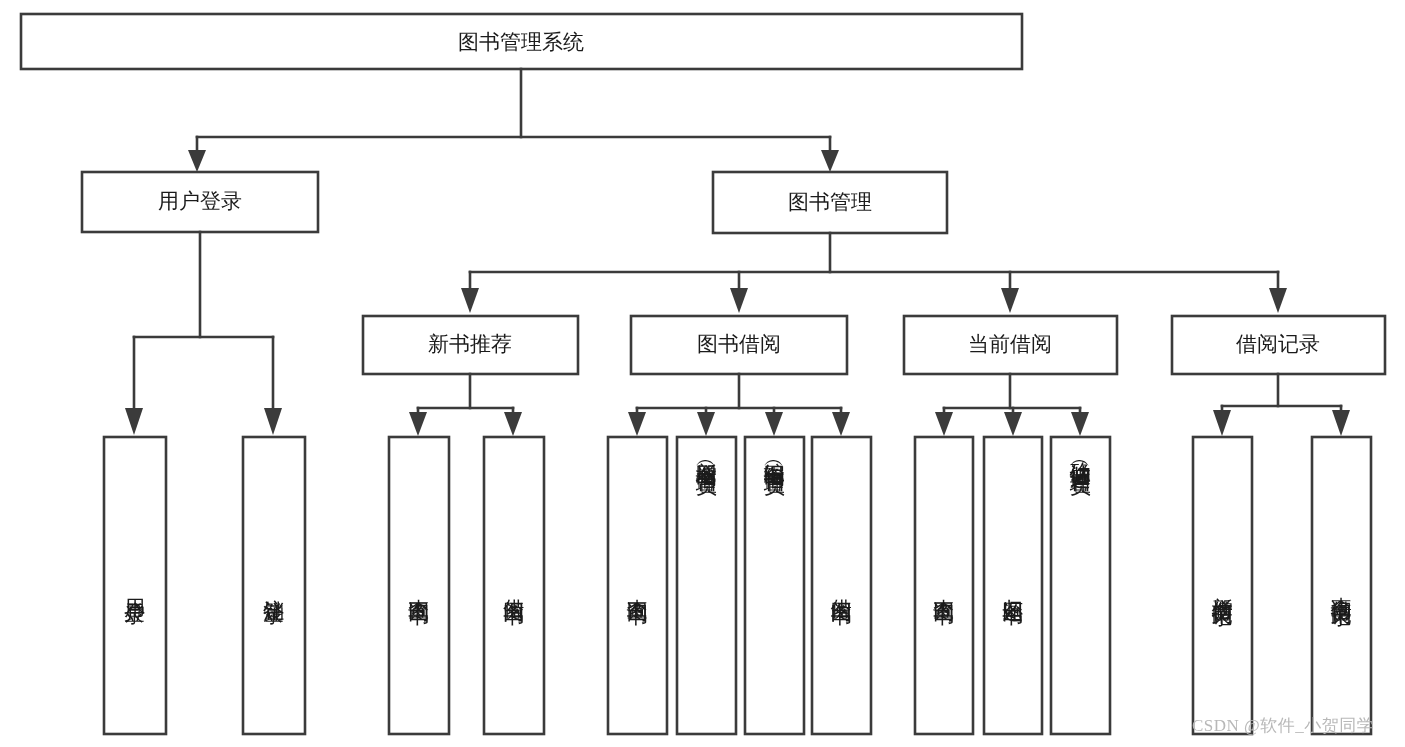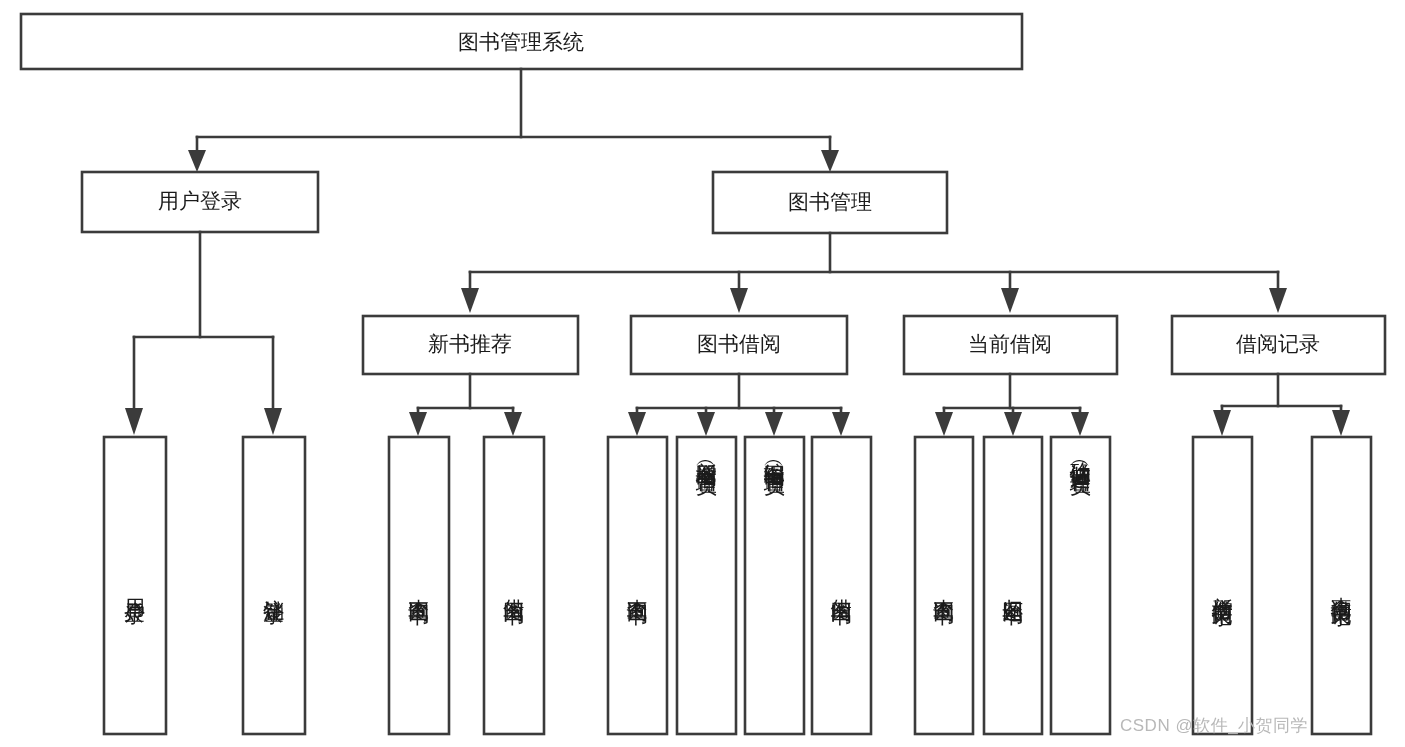--- a/index.html
+++ b/index.html
@@ -192,15 +192,15 @@
   <div class="leaf-label-wrap" style="left:745px; top:437px; width:59px; height:297px; justify-content:flex-start; padding-top:8px; box-sizing:border-box;">编辑图书（管理员）</div>
   <div class="leaf-label-wrap" style="left:812px; top:437px; width:59px; height:297px;">借阅图书</div>
 
   <div class="leaf-label-wrap" style="left:915px; top:437px; width:58px; height:297px;">查询图书</div>
   <div class="leaf-label-wrap" style="left:984px; top:437px; width:58px; height:297px;">归还图书</div>
   <div class="leaf-label-wrap" style="left:1051px; top:437px; width:59px; height:297px; justify-content:flex-start; padding-top:8px; box-sizing:border-box;">确认归还（管理员）</div>
 
   <div class="leaf-label-wrap" style="left:1193px; top:437px; width:59px; height:297px;">新增借阅记录</div>
   <div class="leaf-label-wrap" style="left:1312px; top:437px; width:59px; height:297px;">查询借阅记录</div>
 
-  <div class="watermark" style="left:1120px; top:714px;">CSDN @软件_小贺同学</div>
+  <div class="watermark" style="left:1192px; top:714px;font-family:Liberation Serif, serif;">CSDN @软件_小贺同学</div>
 
 </div>
 
 </body></html>

